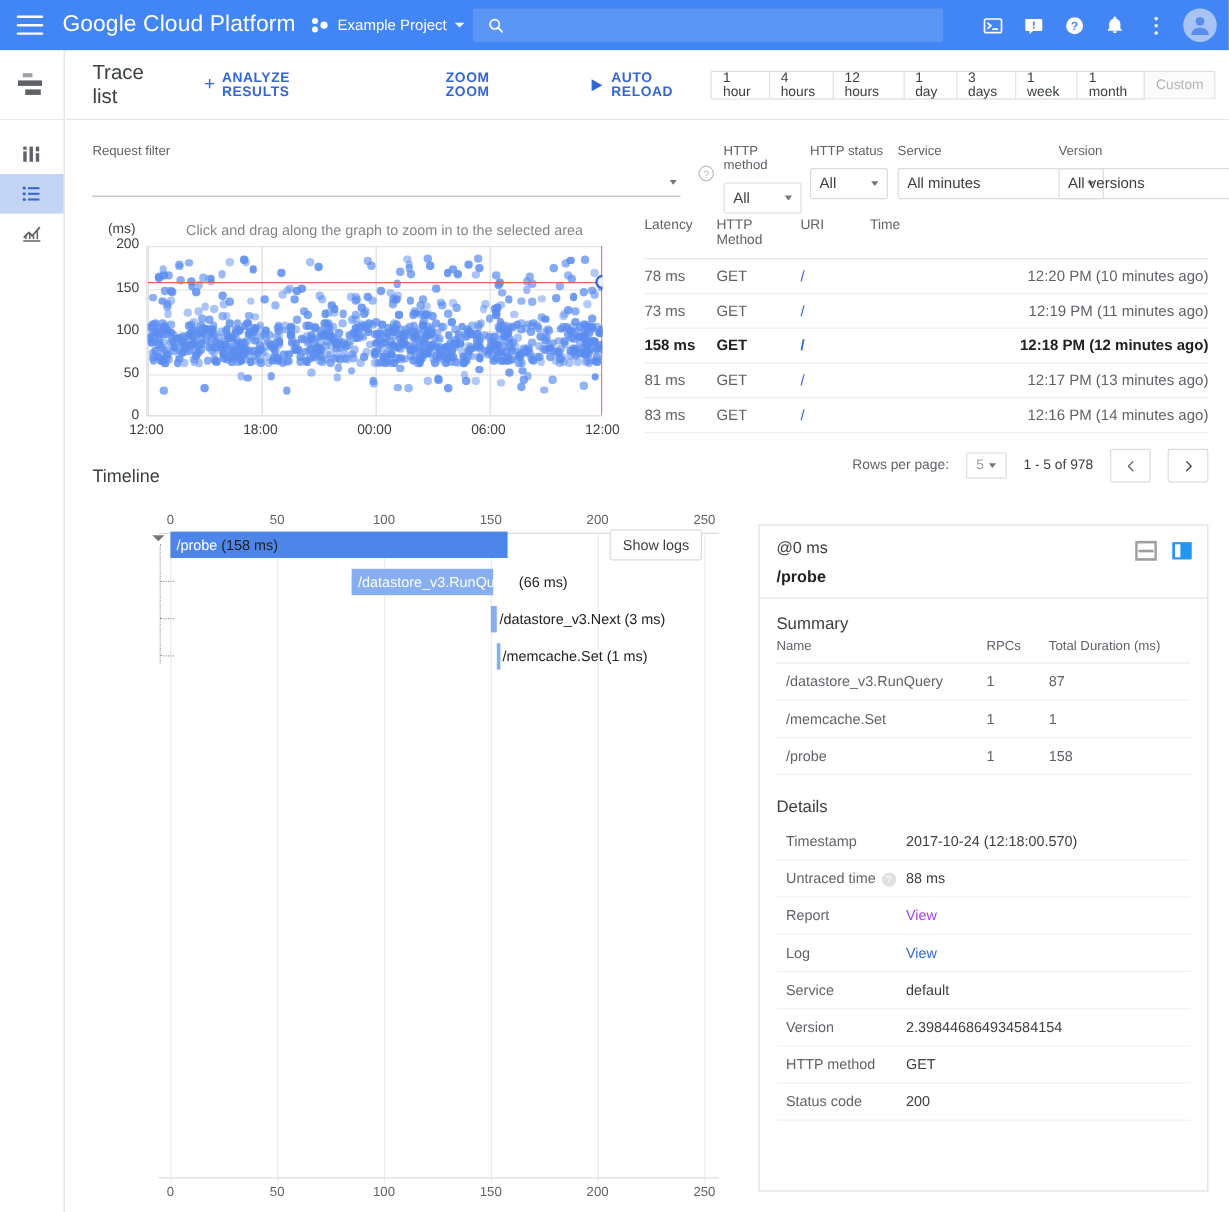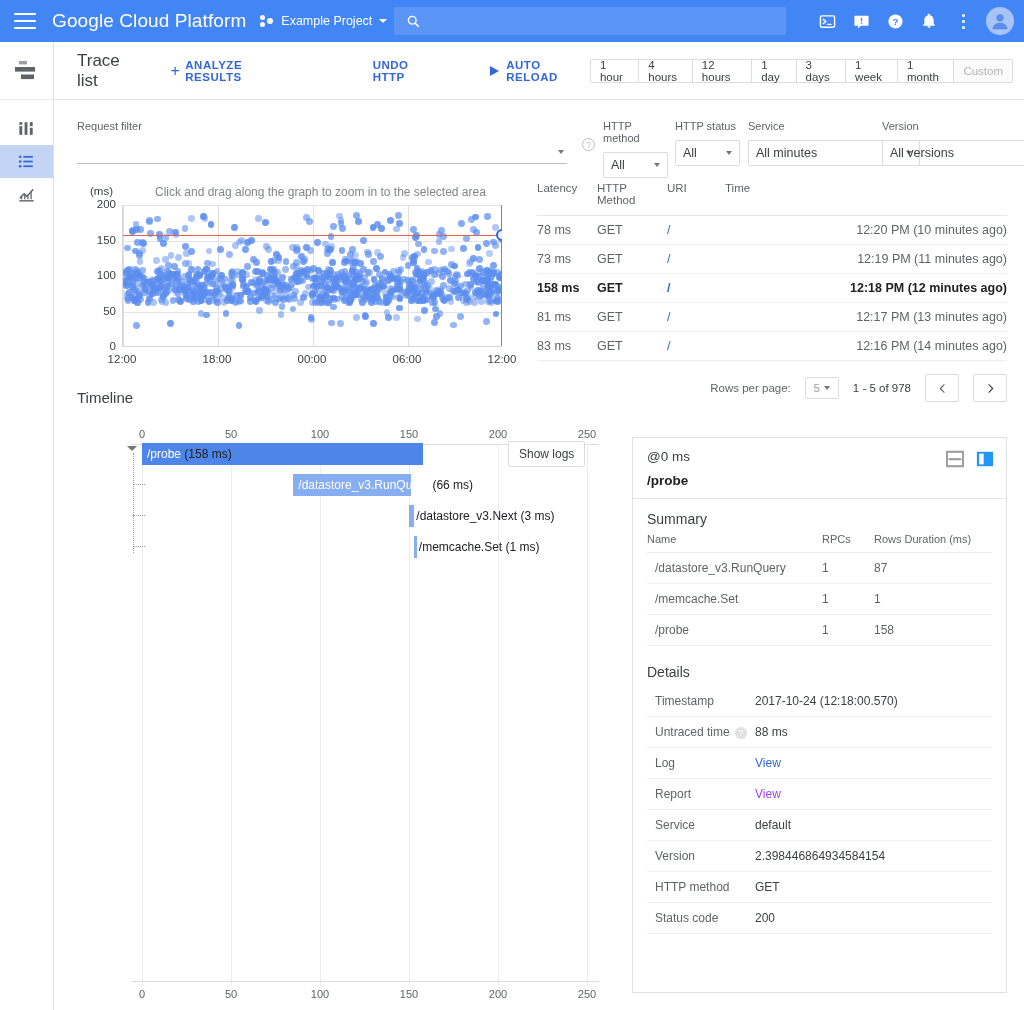--- a/index.html
+++ b/index.html
@@ -240,21 +240,21 @@
   </div>
 </div>
 
 <div class="toolbar">
   <div class="page-title">Trace list</div>
   <div class="tb-btn" style="margin-left:29px;">
     <span class="plus">+</span>
     <span>ANALYZE RESULTS</span>
   </div>
   <div class="tb-btn" style="margin-left:78px;">
-    <span>UNDO HTTP</span>
+    <span>ZOOM ZOOM</span>
   </div>
   <div class="tb-btn" style="margin-left:50px;">
     <span class="play"></span>
     <span>AUTO RELOAD</span>
   </div>
   <div class="ranges" id="ranges">
       <div class="range">1 hour</div>
       <div class="range">4 hours</div>
       <div class="range">12 hours</div>
       <div class="range">1 day</div>
@@ -1456,21 +1456,21 @@
       </span>
     </div>
   </div>
 
   <div class="sec-title">Summary</div>
   <table class="sumtbl">
     <thead>
         <tr>
       <th style="width:175px;">Name</th>
       <th style="width:52px;">RPCs</th>
-      <th>Rows Duration (ms)</th>
+      <th>Total Duration (ms)</th>
     </tr>
       </thead>
     <tbody id="summary-rows">
         <tr>
           <td style="padding-left:8px;">/datastore_v3.RunQuery</td>
           <td>1</td>
           <td>87</td>
         </tr>
         <tr>
           <td style="padding-left:8px;">/memcache.Set</td>
@@ -1490,26 +1490,26 @@
       <tbody id="details-rows">
         <tr>
           <td class="k">Timestamp</td>
           <td class="v">2017-10-24 (12:18:00.570)</td>
         </tr>
         <tr>
           <td class="k">Untraced time<span class="hq">?</span></td>
           <td class="v">88 ms</td>
         </tr>
         <tr>
+          <td class="k">Report</td>
+          <td class="v"><span class="lnk-pur">View</span></td>
+        </tr>
+        <tr>
           <td class="k">Log</td>
           <td class="v"><span class="lnk-blue">View</span></td>
-        </tr>
-        <tr>
-          <td class="k">Report</td>
-          <td class="v"><span class="lnk-pur">View</span></td>
         </tr>
         <tr>
           <td class="k">Service</td>
           <td class="v">default</td>
         </tr>
         <tr>
           <td class="k">Version</td>
           <td class="v">2.398446864934584154</td>
         </tr>
         <tr>

